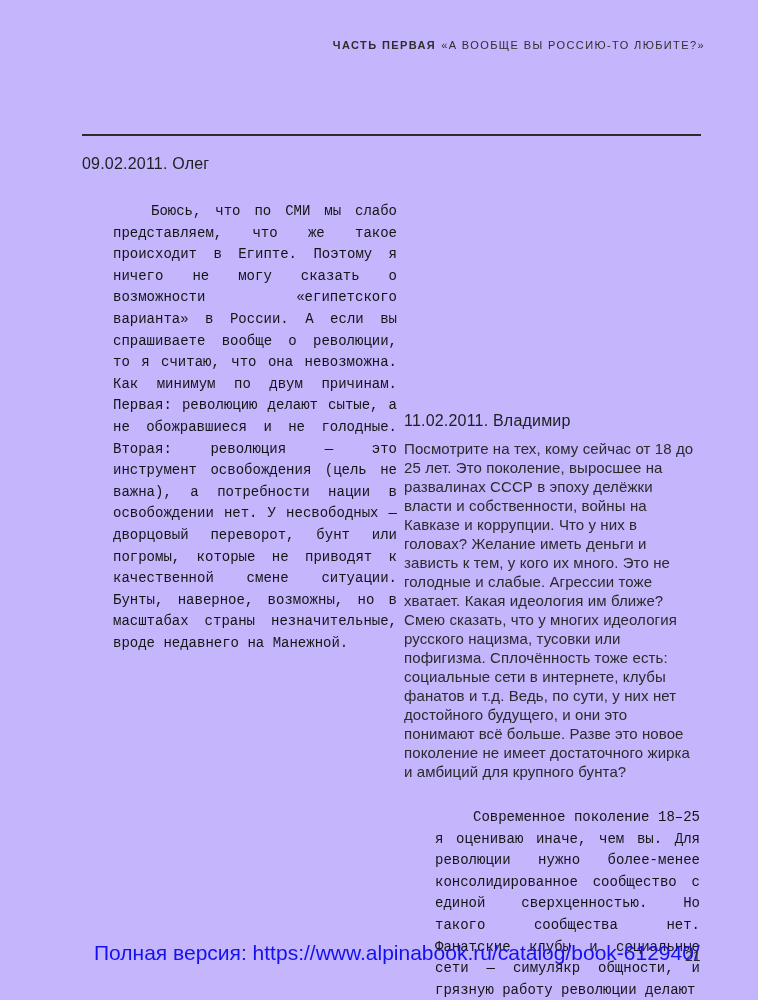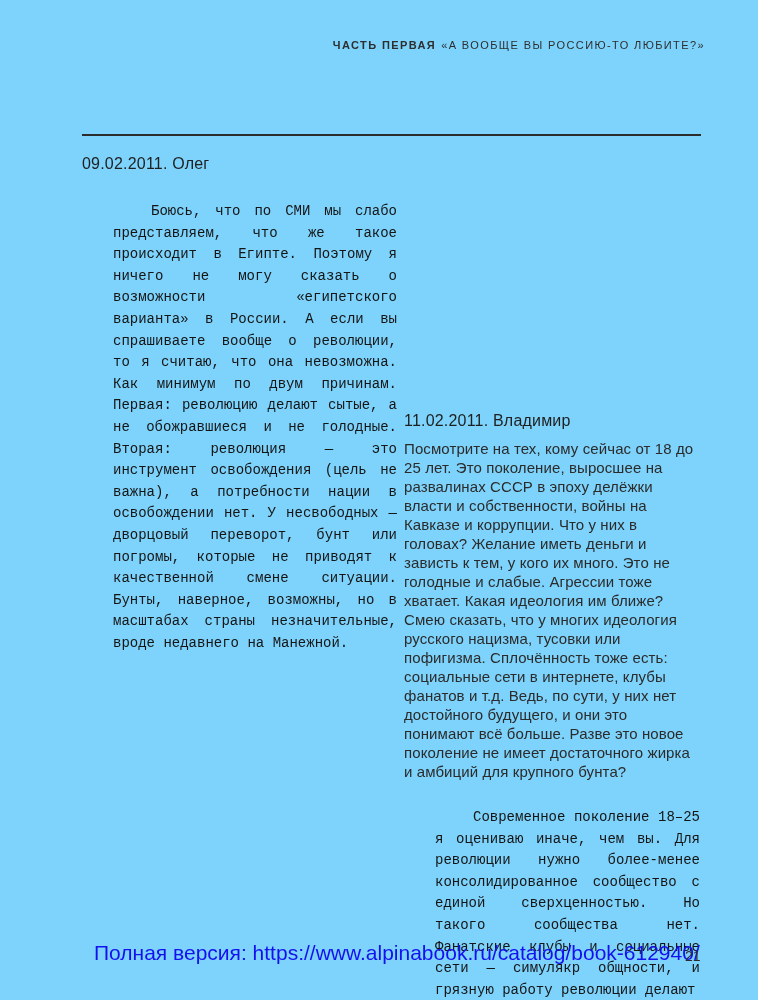--- a/index.html
+++ b/index.html
@@ -1,20 +1,20 @@
 <!DOCTYPE html>
 <html lang="ru"><head>
 <meta charset="utf-8">
 <style>
   html, body { margin: 0; padding: 0; background: #ffffff; }
   .page {
     position: relative;
     width: 758px;
     height: 1000px;
-    background: #7dd3fc;
+    background: #c4b5fd;
     overflow: hidden;
     font-family: "Liberation Sans", sans-serif;
     color: #262626;
   }
   .running-header {
     position: absolute;
     top: 39px;
     right: 53px;
     font-size: 11px;
     letter-spacing: 1.4px;

